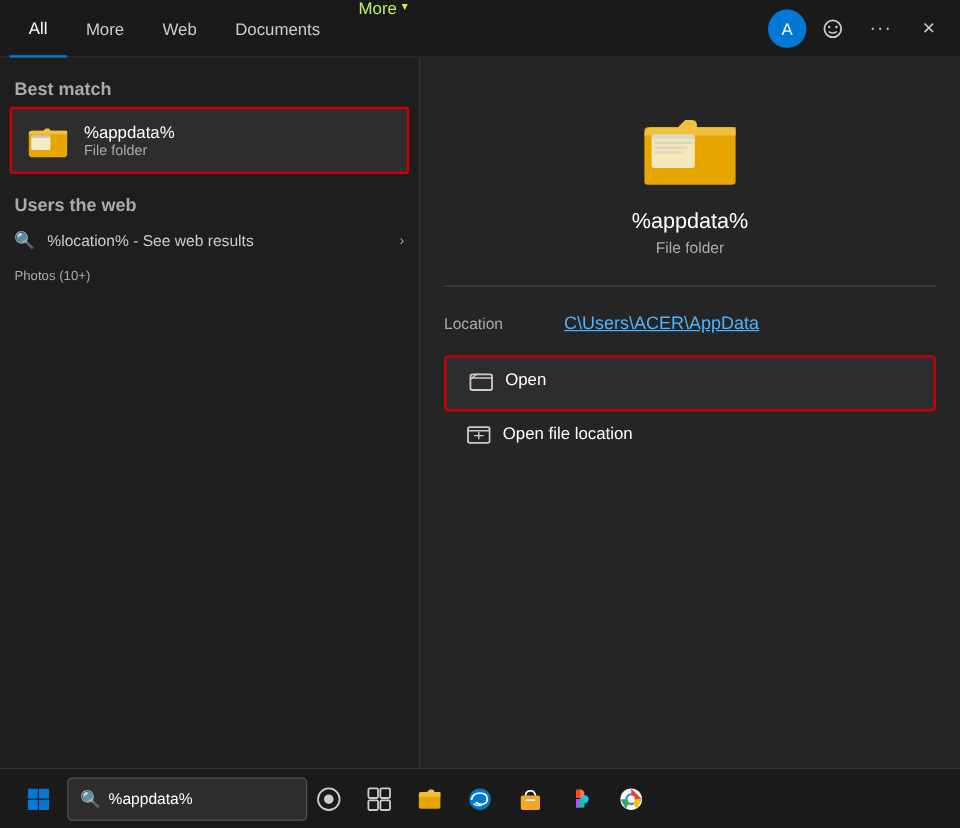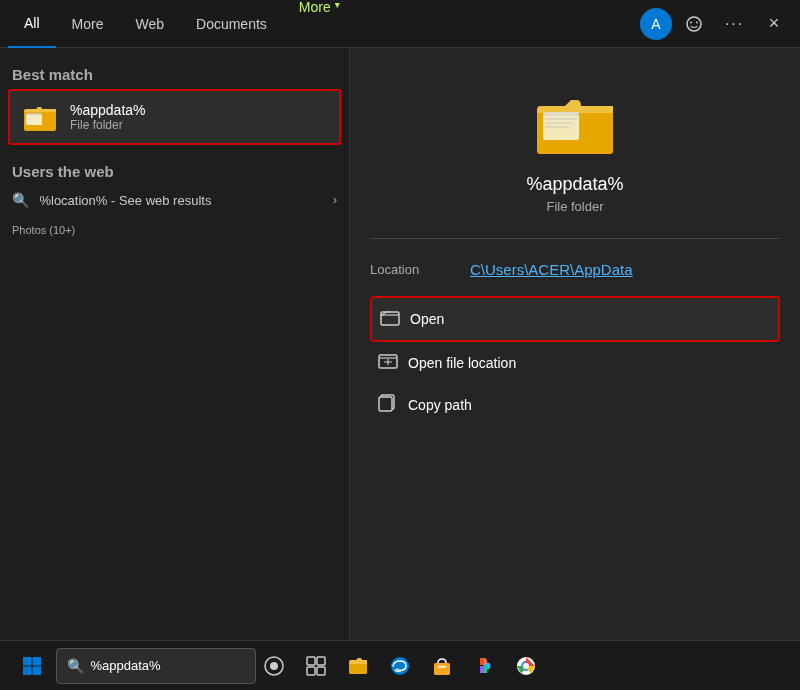--- a/index.html
+++ b/index.html
@@ -215,22 +215,22 @@
       font-size: 15px;
       color: #4db3ff;
       text-decoration: underline;
       cursor: pointer;
     }
 
     
     .action-btn {
       width: 100%;
       display: flex;
-      align-items: center;
-      padding: 10px 8px;
+      align-items: flex-start;
+      padding: 10px 19px;
       cursor: pointer;
       border-radius: 4px;
       gap: 10px;
     }
     .action-btn.open-btn {
       background: #2d2d2d;
       border: 2px solid #c00;
       border-radius: 4px;
     }
 
@@ -408,29 +408,20 @@
       <span class="action-icon">
         <svg width="20" height="18" viewBox="0 0 20 18">
           <rect x="1" y="3" width="18" height="13" rx="1.5" stroke="#ccc" stroke-width="1.5" fill="none"></rect>
           <path d="M1 6 L19 6" stroke="#ccc" stroke-width="1.2"></path>
           <path d="M6 10 L14 10 M10 7 L10 13" stroke="#ccc" stroke-width="1.2"></path>
         </svg>
       </span>
       <span class="action-label">Open file location</span>
     </div>
 
-    <div class="action-btn">
-      <span class="action-icon">
-        <svg width="20" height="18" viewBox="0 0 20 18">
-          <rect x="3" y="1" width="13" height="14" rx="1.5" stroke="#ccc" stroke-width="1.5" fill="none"></rect>
-          <rect x="1" y="3" width="13" height="14" rx="1.5" stroke="#ccc" stroke-width="1.5" fill="#252525"></rect>
-        </svg>
-      </span>
-      <span class="action-label">Copy path</span>
-    </div>
 
   </div>
 </div>
 
 <div class="taskbar">
 
   <div class="win-btn">
     <svg width="18" height="18" viewBox="0 0 18 18">
       <rect x="0" y="0" width="8.5" height="8.5" fill="#0078d4"></rect>
       <rect x="9.5" y="0" width="8.5" height="8.5" fill="#0078d4"></rect>

